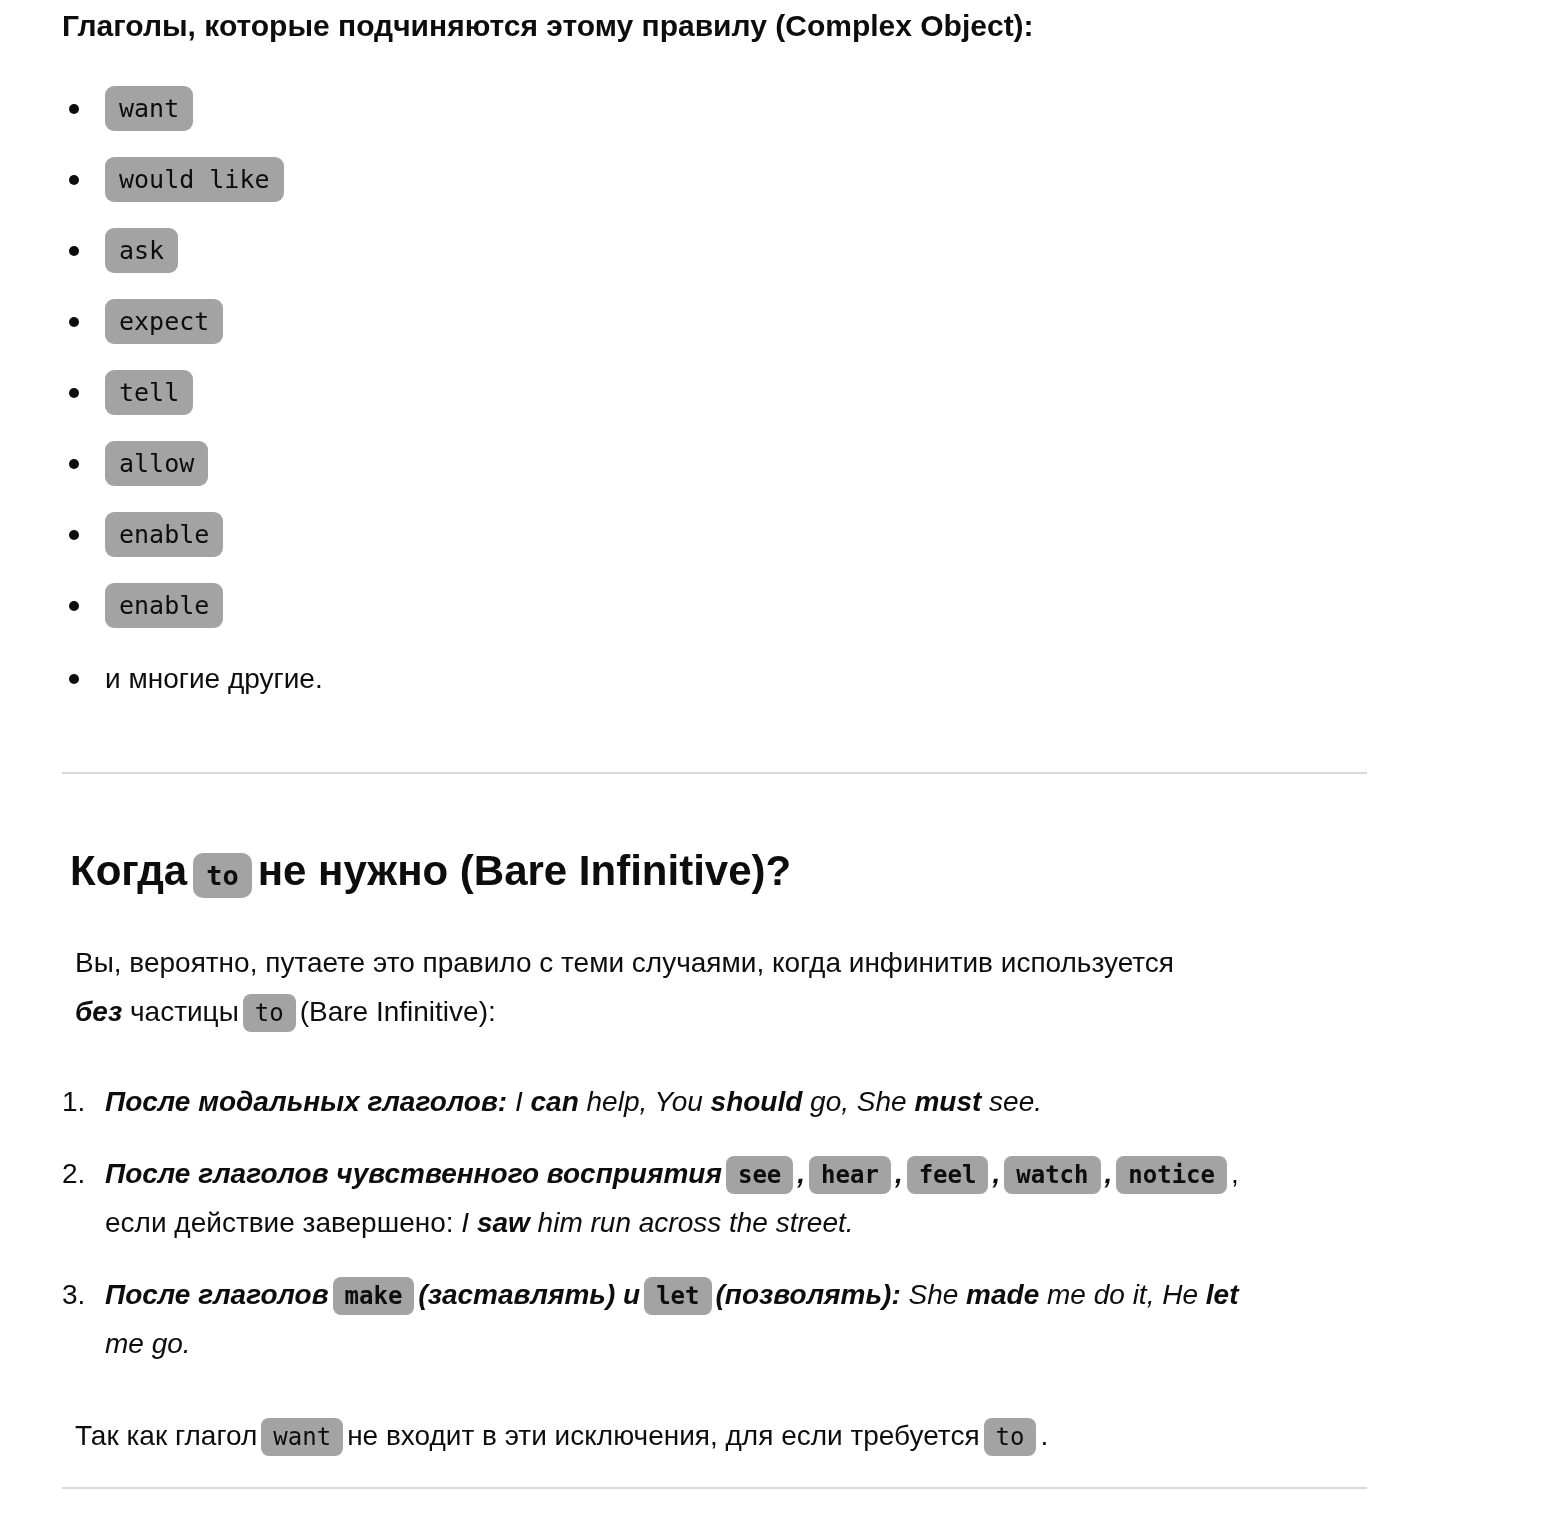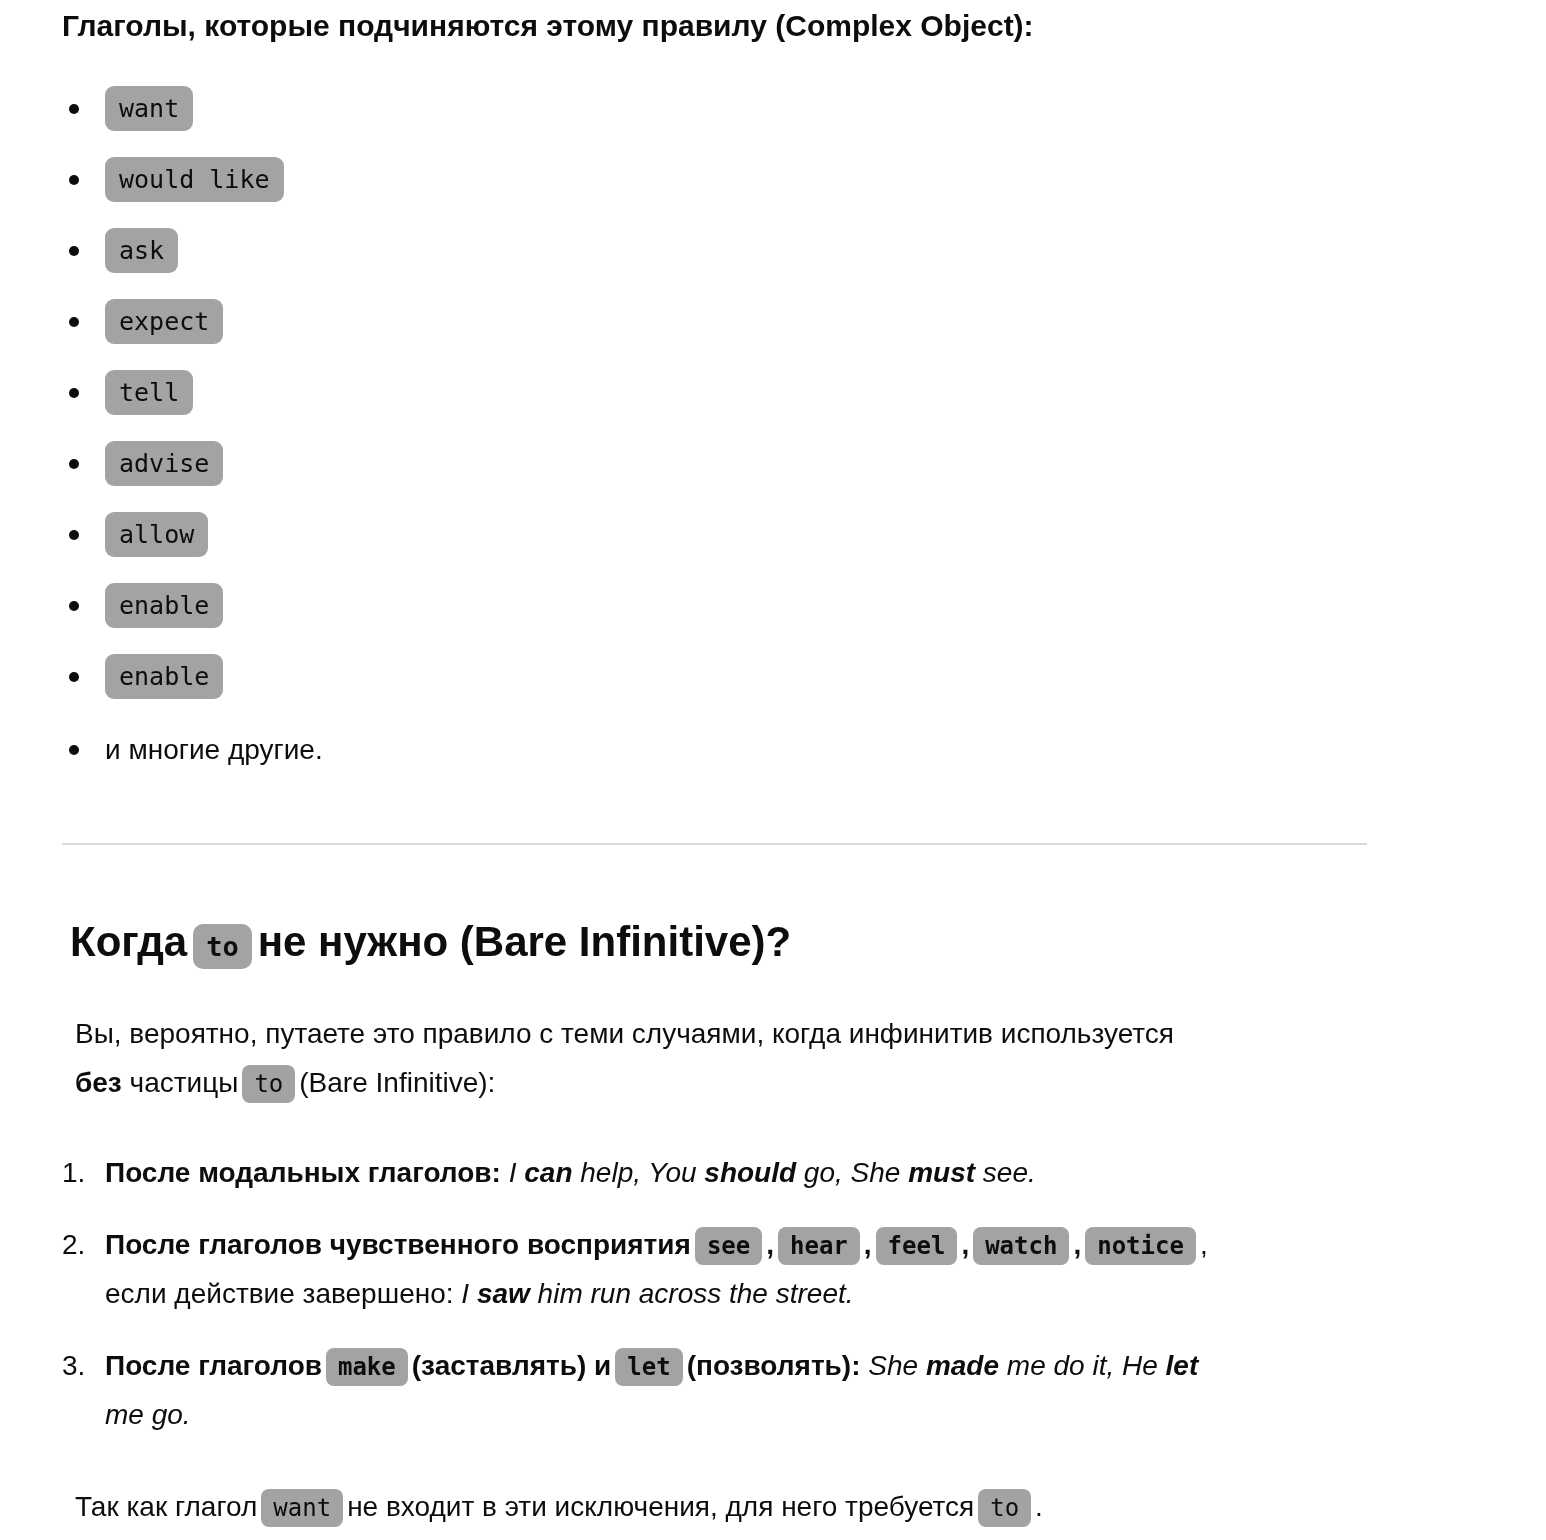--- a/index.html
+++ b/index.html
@@ -48,21 +48,21 @@
   ol.exceptions {
     list-style: none; margin: 28px 0 0; padding: 0;
   }
   ol.exceptions li {
     display: flex; align-items: flex-start;
     margin: 0 0 23px 0;
   }
   .num { flex: none; width: 43px; line-height: 49px; }
   .li-body { flex: 1; }
   
-  .sb  { font-weight: 700; }
+  .sb  { font-weight: 700; font-style: italic; }
   .si  { font-style: italic; }
   .sbi { font-weight: 700; font-style: italic; }
   
   .chip {
     font-family: "DejaVu Sans Mono", "Liberation Mono", monospace;
     font-size: 24px; line-height: 1;
     background: #a3a3a3; border-radius: 8px;
     padding: 7px 12px; margin: 0 4px;
     display: inline-block;
     font-weight: 400;
@@ -99,24 +99,20 @@
       <li>
         <span class="bullet"></span>
         <span class="chip chip-li">expect</span>
       </li>
       <li>
         <span class="bullet"></span>
         <span class="chip chip-li">tell</span>
       </li>
       <li>
         <span class="bullet"></span>
-        <span class="chip chip-li">advise</span>
-      </li>
-      <li>
-        <span class="bullet"></span>
         <span class="chip chip-li">allow</span>
       </li>
       <li>
         <span class="bullet"></span>
         <span class="chip chip-li">enable</span>
       </li>
       <li>
         <span class="bullet"></span>
         <span class="chip chip-li">enable</span>
       </li>
@@ -140,17 +136,17 @@
       <li>
         <span class="num">2.</span>
         <div class="li-body"><span class="sb">После глаголов чувственного восприятия</span><span class="chip chip-b">see</span><span class="sb">,</span><span class="chip chip-b">hear</span><span class="sb">,</span><span class="chip chip-b">feel</span><span class="sb">,</span><span class="chip chip-b">watch</span><span class="sb">,</span><span class="chip chip-b">notice</span><span>,</span><br><span>если действие завершено: </span><span class="si">I </span><span class="sbi">saw</span><span class="si"> him run across the street.</span></div>
       </li>
       <li>
         <span class="num">3.</span>
         <div class="li-body"><span class="sb">После глаголов</span><span class="chip chip-b">make</span><span class="sb">(заставлять) и</span><span class="chip chip-b">let</span><span class="sb">(позволять): </span><span class="si">She </span><span class="sbi">made</span><span class="si"> me do it, He </span><span class="sbi">let</span><br><span class="si">me go.</span></div>
       </li>
     </ol>
 
-  <p class="para outro"><span>Так как глагол</span><span class="chip">want</span><span>не входит в эти исключения, для него требуется</span><span class="chip">to</span><span>.</span></p>
+  <p class="para outro"><span>Так как глагол</span><span class="chip">want</span><span>не входит в эти исключения, для если требуется</span><span class="chip">to</span><span>.</span></p>
 
   <hr class="rule rule-bottom">
 
 </main>
 
 </body></html>

